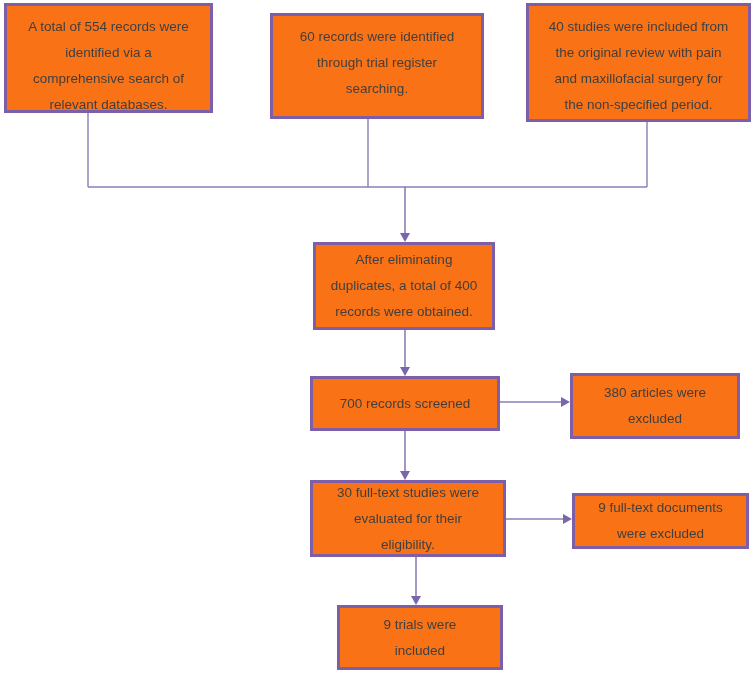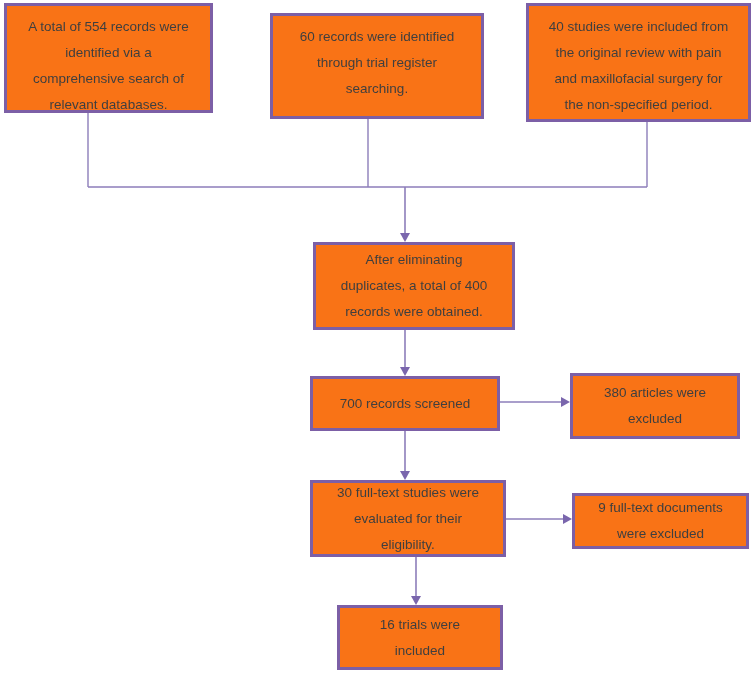--- a/index.html
+++ b/index.html
@@ -36,21 +36,21 @@
     white-space:pre-line;
     display:flex;
     align-items:center;
     justify-content:center;
     padding:2px 8px;
   }
   .fbox.top{align-items:flex-start;padding-top:8px;}
   #box1{left:4px;top:3px;width:209px;height:110px;}
   #box2{left:270px;top:13px;width:214px;height:106px;}
   #box3{left:526px;top:3px;width:225px;height:119px;}
-  #box4{left:313px;top:242px;width:202px;height:88px;}
+  #box4{left:313px;top:242px;width:182px;height:88px;}
   #box5{left:310px;top:376px;width:190px;height:55px;}
   #box6{left:570px;top:373px;width:170px;height:66px;}
   #box7{left:310px;top:480px;width:196px;height:77px;}
   #box8{left:572px;top:493px;width:177px;height:56px;}
   #box9{left:337px;top:605px;width:166px;height:65px;}
 </style>
 </head>
 <body>
 
 <div class="canvas">
@@ -113,16 +113,16 @@
   <div id="box6" class="fbox">380 articles were
 excluded</div>
 
   <div id="box7" class="fbox">30 full-text studies were
 evaluated for their
 eligibility.</div>
 
   <div id="box8" class="fbox">9 full-text documents
 were excluded</div>
 
-  <div id="box9" class="fbox">16 trials were
+  <div id="box9" class="fbox">9 trials were
 included</div>
 
 </div>
 
 </body></html>

